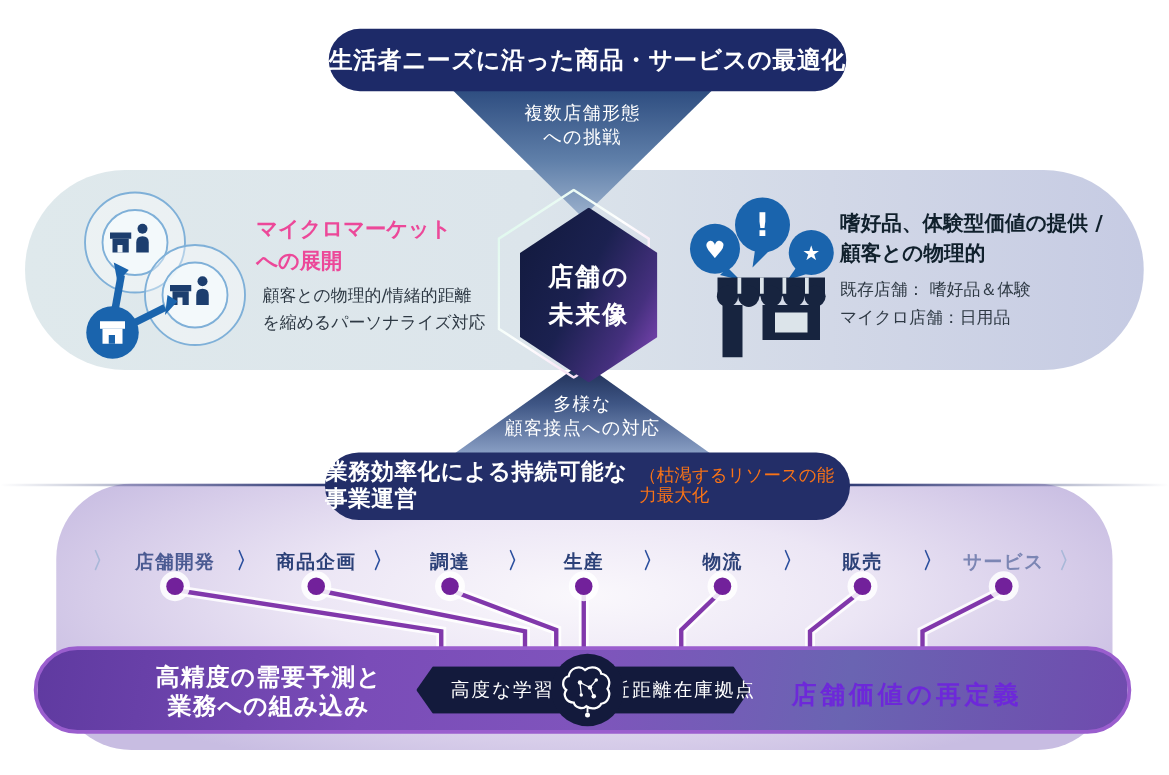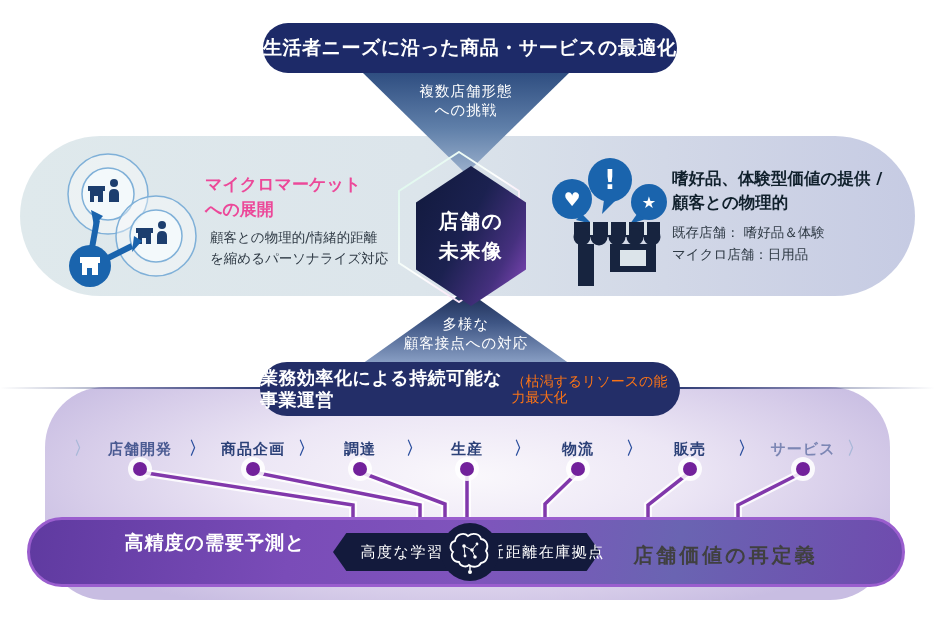--- a/index.html
+++ b/index.html
@@ -72,21 +72,21 @@
        box-shadow:0 0 0 5px rgba(255,255,255,.85);transform:translateX(-50%);z-index:3;}
   .connectors{left:0;top:0;z-index:2;}
 
   
   .band{left:27px;top:517px;width:878px;height:70px;border-radius:35px;
         border:3px solid #9a5ece;
         background:linear-gradient(100deg,#5f3aa0 0%,#7a4cb8 30%,#7f54bc 50%,#6a64b2 74%,#6f4bae 100%);
         z-index:4;}
   .band-left{left:95px;top:531px;width:240px;text-align:center;color:#fff;font-weight:700;
              font-size:19px;line-height:23px;letter-spacing:1px;z-index:5;}
-  .band-right{left:608px;top:542px;width:235px;text-align:center;color:#404040;font-weight:700;
+  .band-right{left:608px;top:542px;width:235px;text-align:center;color:#6d28d9;font-weight:700;
               font-size:20px;letter-spacing:3px;z-index:5;}
   .algo-shape{left:333px;top:533px;width:267px;height:38px;background:#131a3c;
               clip-path:polygon(0 50%,5% 0,95% 0,100% 50%,95% 100%,5% 100%);z-index:5;}
   .algo-label{top:543px;width:120px;text-align:center;color:#fff;font-size:15px;
               letter-spacing:1.5px;z-index:6;}
   .algo-label.l{left:342px;}
   .algo-label.r{left:487px;}
   .brain-circle{left:441px;top:523px;width:58px;height:58px;border-radius:50%;background:#131a3c;
                 z-index:7;display:flex;align-items:center;justify-content:center;}
   svg{display:block;}
@@ -270,20 +270,21 @@
   <div class="abs dot" style="left:253px"></div>
   <div class="abs dot" style="left:360px"></div>
   <div class="abs dot" style="left:467px"></div>
   <div class="abs dot" style="left:578px"></div>
   <div class="abs dot" style="left:690px"></div>
   <div class="abs dot" style="left:803px"></div>
 
   <div class="abs band"></div>
   <div class="abs band-left">
     <div>高精度の需要予測と</div>
+    <div>業務への組み込み</div>
   </div>
   <div class="abs band-right">店舗価値の再定義</div>
   <div class="abs algo-shape"></div>
   <div class="abs algo-label l">高度な学習</div>
   <div class="abs algo-label r">近距離在庫拠点</div>
   <div class="abs brain-circle">
     <svg width="46" height="50" viewBox="-23 -25 46 50">
       <path d="M-2,-16 C-6,-20 -14,-18 -15,-11 C-20,-10 -21,-3 -17,0 C-20,4 -17,10 -11,10
                C-10,14 -4,16 -1,13 C3,16 9,15 11,11 C17,10 19,3 16,-1 C19,-6 17,-12 11,-13
                C10,-18 3,-20 -2,-16 Z" fill="none" stroke="#ffffff" stroke-width="1.8"></path>

